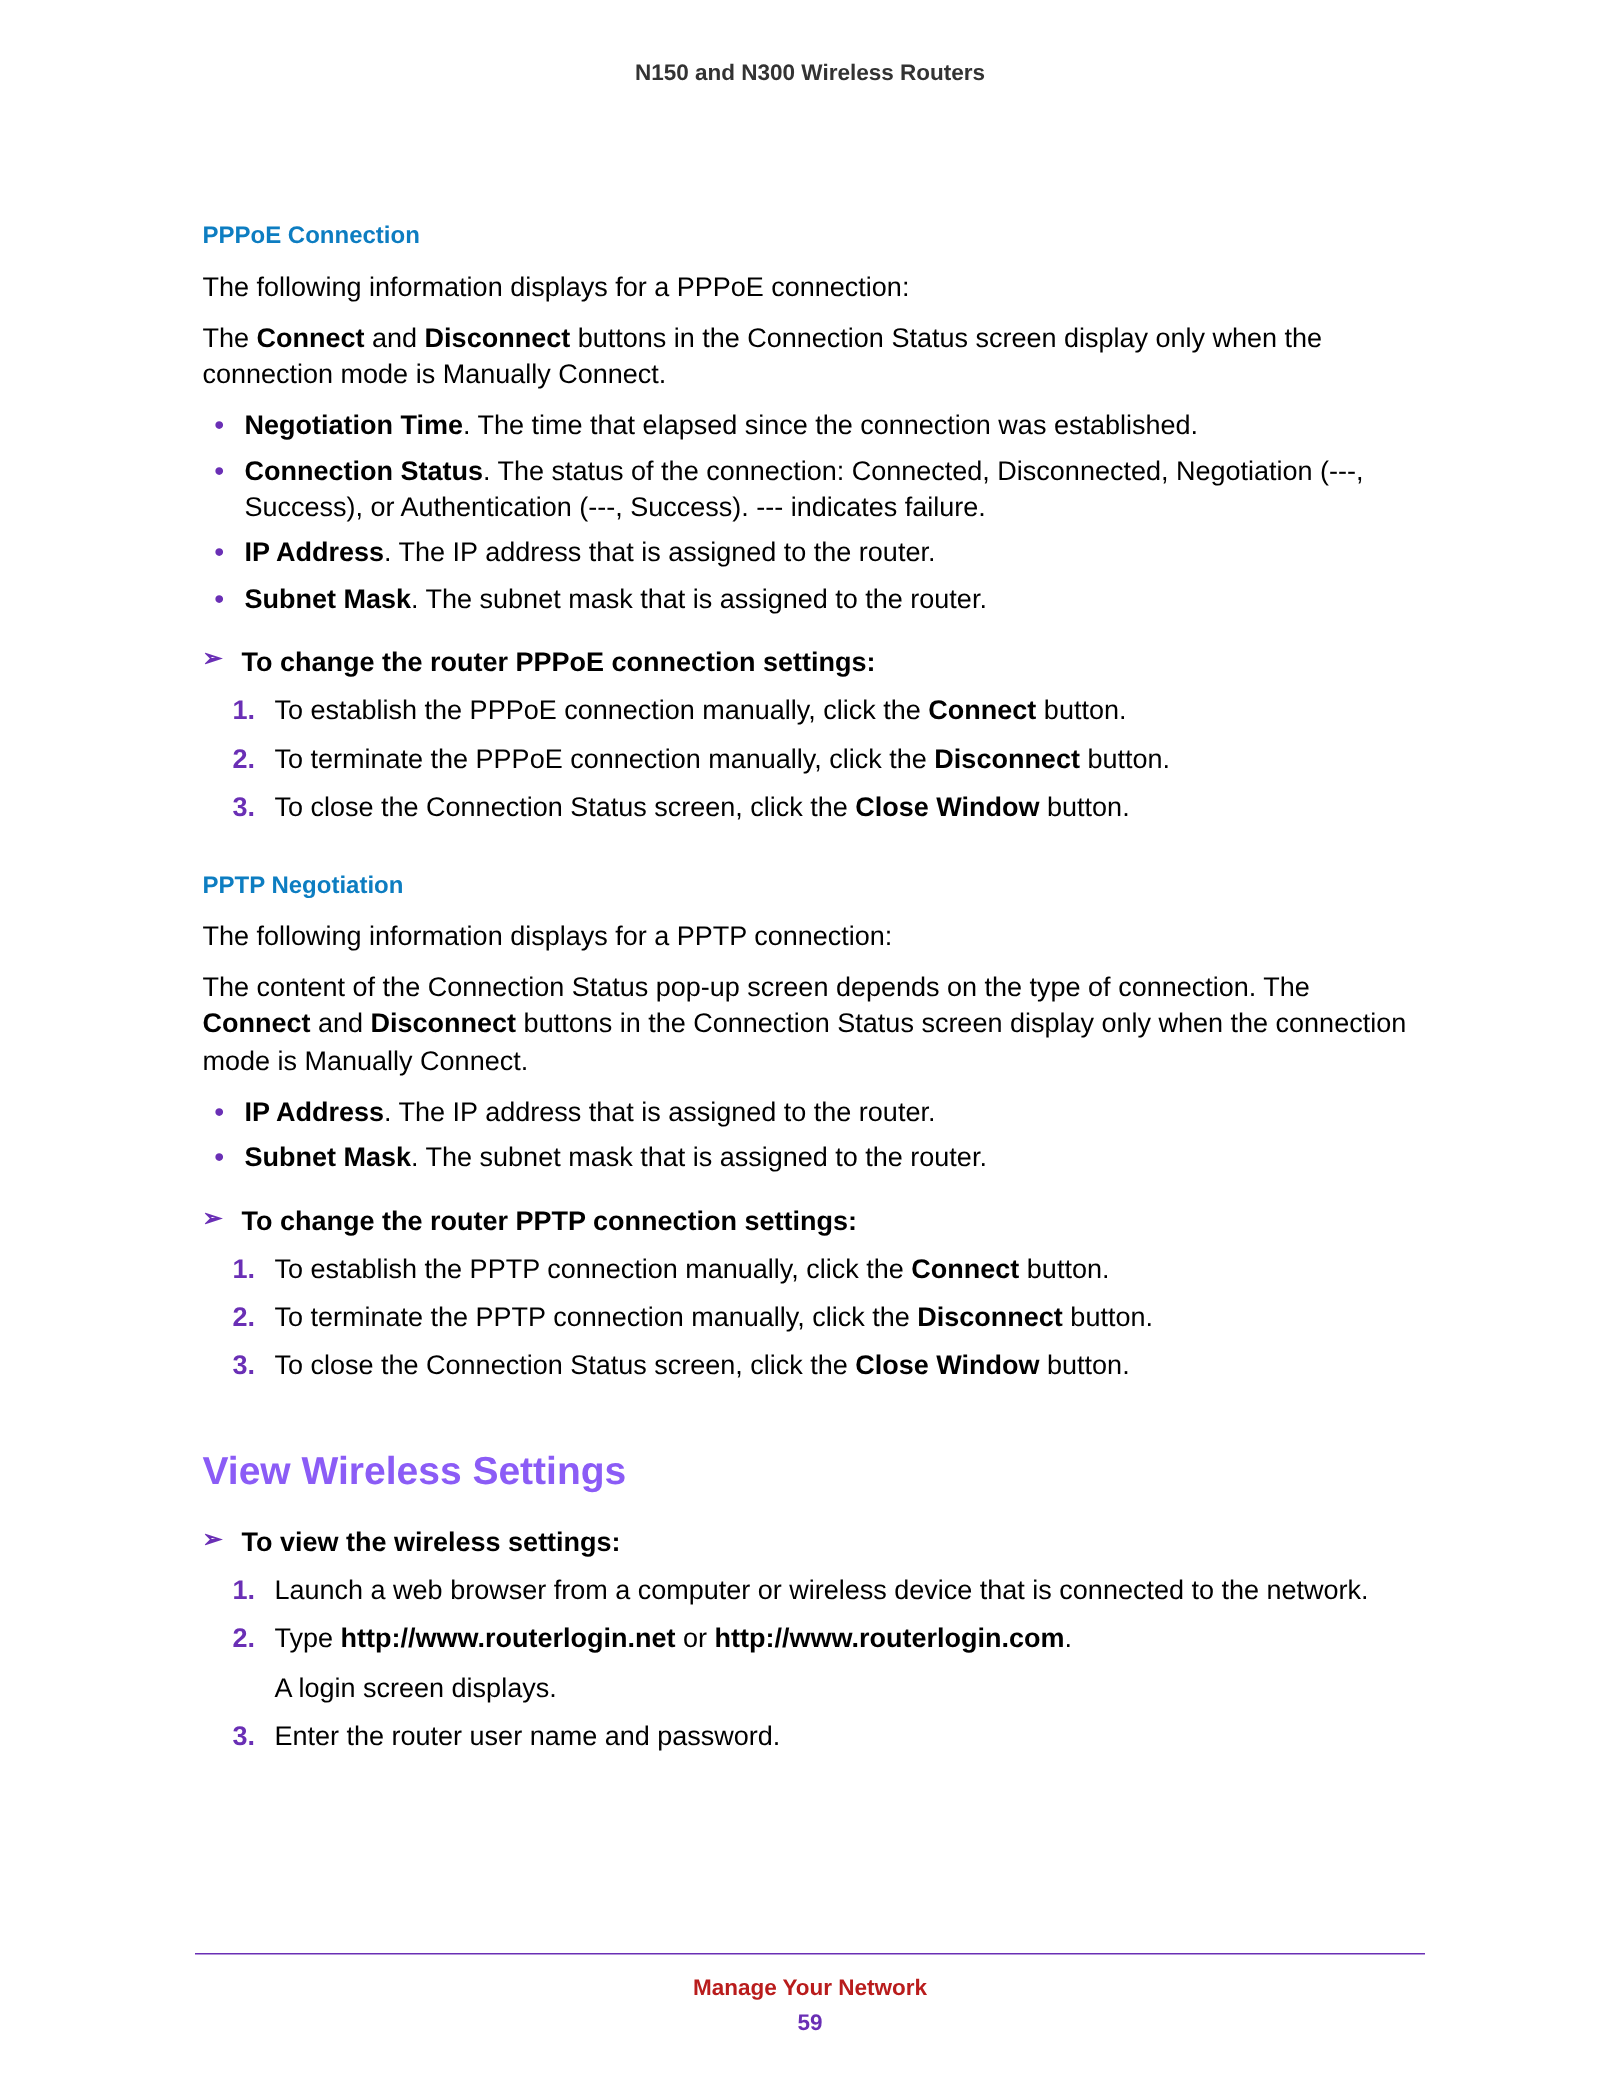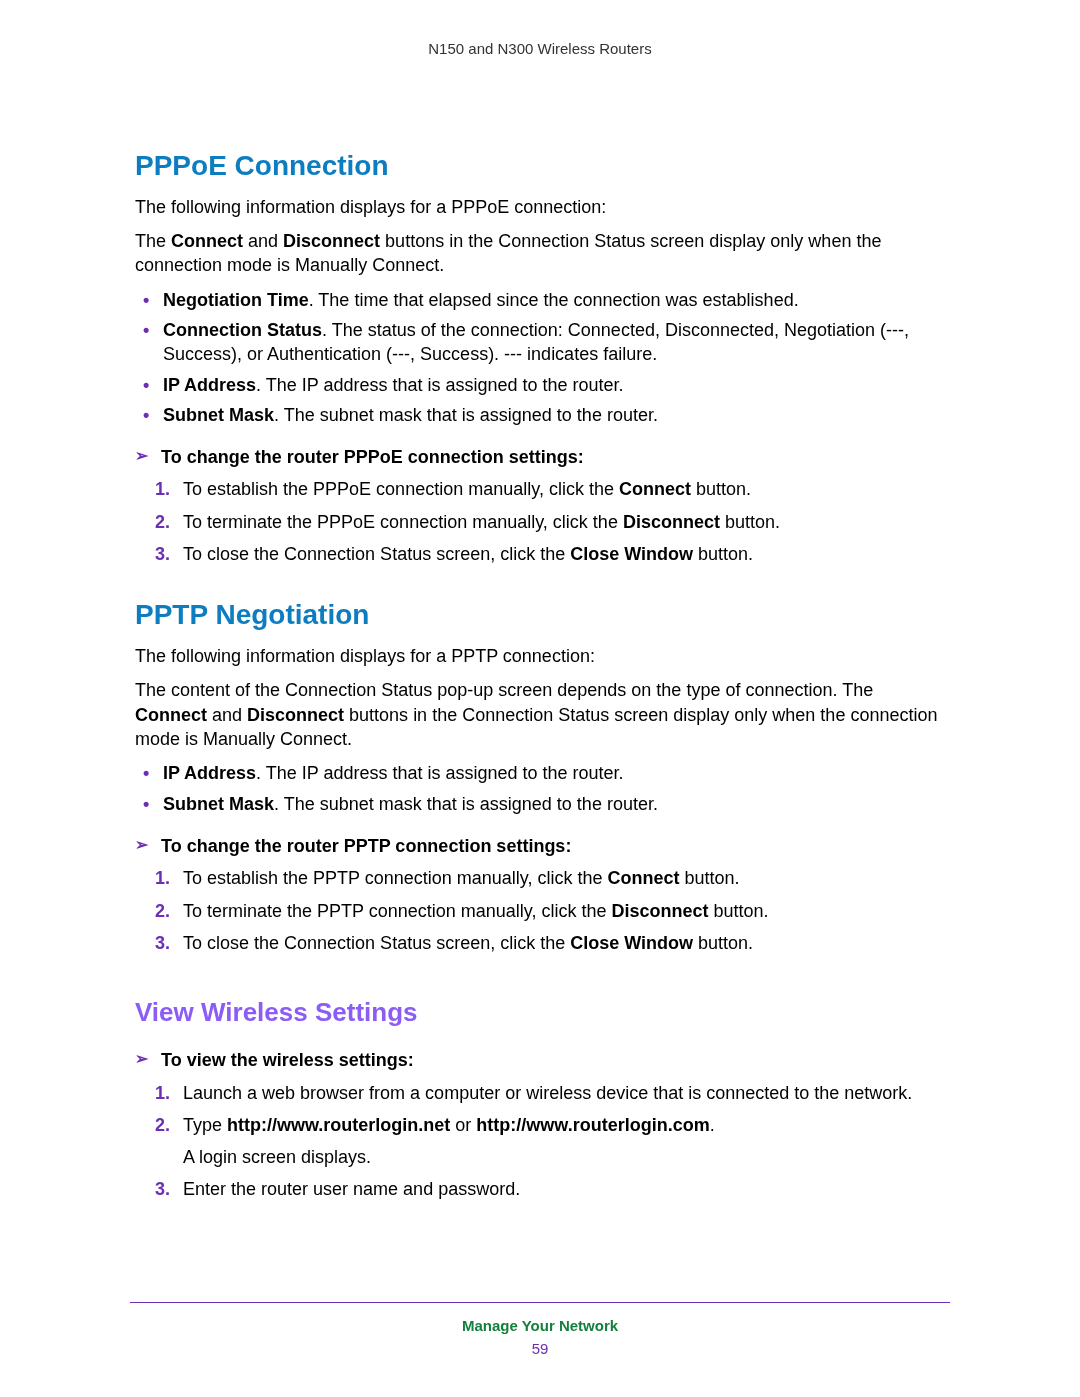--- a/index.html
+++ b/index.html
@@ -6,33 +6,33 @@
     margin:0;
     font-family:Arial,Helvetica,sans-serif;
     background:#fff;
     color:#000;
     width:1080px;
     height:1397px;
     position:relative;
   }
   .page-header{
     text-align:center;
-    font-weight:normal;
+    font-weight:bold;
     font-size:15px;
     color:#333;
     padding-top:40px;
   }
   .content{
     padding:60px 130px 0 135px; 
     font-size:18px;
     line-height:1.35;
   }
   h3.sub{
     color:#0d7dc1; 
-    font-size:28px;
+    font-size:16px;
     font-weight:bold;
     margin:30px 0 8px 0;
   }
   h2.section{
     color:#8b5cf6;
     font-size:26px;
     font-weight:bold;
     margin:40px 0 10px 0;
   }
   p{margin:10px 0;}
@@ -66,22 +66,22 @@
   .footer{
     position:absolute;
     bottom:40px;left:0;right:0;
     text-align:center;
     font-size:15px;
   }
   .footer-line{
     border-top:1px solid #6a2fb5;
     margin:0 130px 14px 130px;
   }
-  .footer .title{color:#15803d;font-weight:bold;margin-top:12px;}
-  .footer .num{color:#6a2fb5;font-weight:normal;margin-top:6px;}
+  .footer .title{color:#b91c1c;font-weight:bold;margin-top:12px;}
+  .footer .num{color:#6a2fb5;font-weight:bold;margin-top:6px;}
 </style>
 </head>
 <body>
 
 <div class="page-header">N150 and N300 Wireless Routers</div>
 
 <div class="content">
 
   <h3 class="sub">PPPoE Connection</h3>
   <p>The following information displays for a PPPoE connection:</p>

